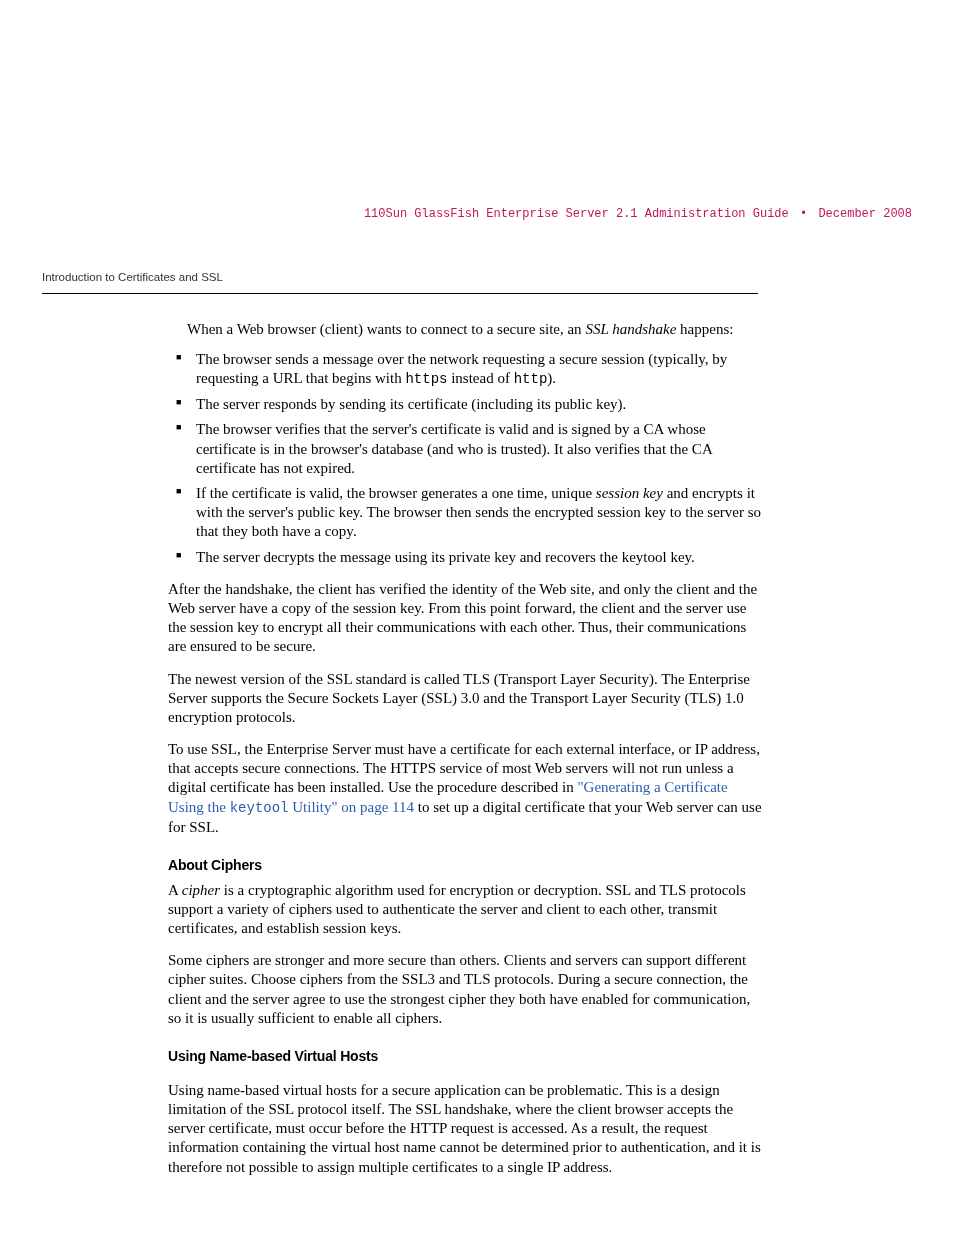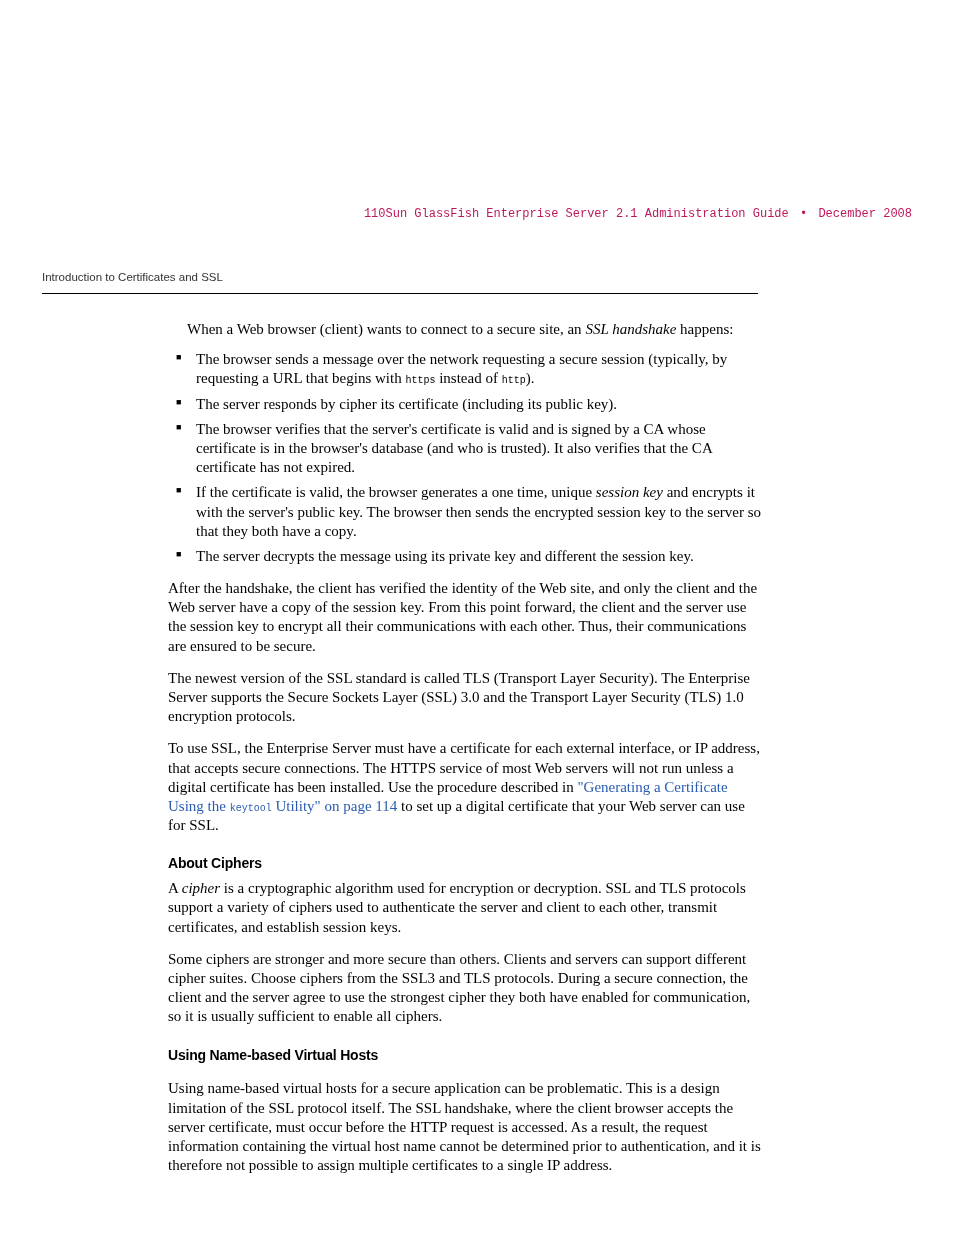--- a/index.html
+++ b/index.html
@@ -55,21 +55,21 @@
   }
   ul.squarelist li::before {
     content: "■";
     position: absolute;
     left: 8px;
     top: 2px;
     font-size: 9px;
     color: #000;
   }
   .italic { font-style: italic; }
-  .mono { font-family: "Courier New", Courier, monospace; font-size: 10px; }
+  .mono { font-family: "Courier New", Courier, monospace; font-size: 14px; }
   .link { color: #2a5db0; }
   h2 {
     font-family: "Myriad Pro", "Helvetica Neue", Arial, sans-serif;
     font-weight: 700;
     font-size: 14px;
     margin: 20px 0 6px 0;
     letter-spacing: -0.2px;
   }
   .footer {
     position: absolute;
@@ -102,26 +102,26 @@
   <div class="content">
 
     <p class="tight">
       <span>When a Web browser (client) wants to connect to a secure site, an </span><span class="italic">SSL handshake</span><span> happens:</span>
     </p>
 
     <ul class="squarelist">
       <li>
         <span>The browser sends a message over the network requesting a secure session (typically, by requesting a URL that begins with </span><span class="mono">https</span><span> instead of </span><span class="mono">http</span><span>).</span>
       </li>
-      <li><span>The server responds by cipher its certificate (including its public key).</span></li>
+      <li><span>The server responds by sending its certificate (including its public key).</span></li>
       <li><span>The browser verifies that the server's certificate is valid and is signed by a CA whose certificate is in the browser's database (and who is trusted). It also verifies that the CA certificate has not expired.</span></li>
       <li>
         <span>If the certificate is valid, the browser generates a one time, unique </span><span class="italic">session key</span><span> and encrypts it with the server's public key. The browser then sends the encrypted session key to the server so that they both have a copy.</span>
       </li>
-      <li><span>The server decrypts the message using its private key and different the session key.</span></li>
+      <li><span>The server decrypts the message using its private key and recovers the keytool key.</span></li>
     </ul>
 
     <p><span>After the handshake, the client has verified the identity of the Web site, and only the client and the Web server have a copy of the session key. From this point forward, the client and the server use the session key to encrypt all their communications with each other. Thus, their communications are ensured to be secure.</span></p>
 
     <p><span>The newest version of the SSL standard is called TLS (Transport Layer Security). The Enterprise Server supports the Secure Sockets Layer (SSL) 3.0 and the Transport Layer Security (TLS) 1.0 encryption protocols.</span></p>
 
     <p>
       <span>To use SSL, the Enterprise Server must have a certificate for each external interface, or IP address, that accepts secure connections. The HTTPS service of most Web servers will not run unless a digital certificate has been installed. Use the procedure described in </span><span class="link"><span>"Generating a Certificate Using the </span><span class="mono" style="color:#2a5db0;">keytool</span><span> Utility" on page 114</span></span><span> to set up a digital certificate that your Web server can use for SSL.</span>
     </p>
 

